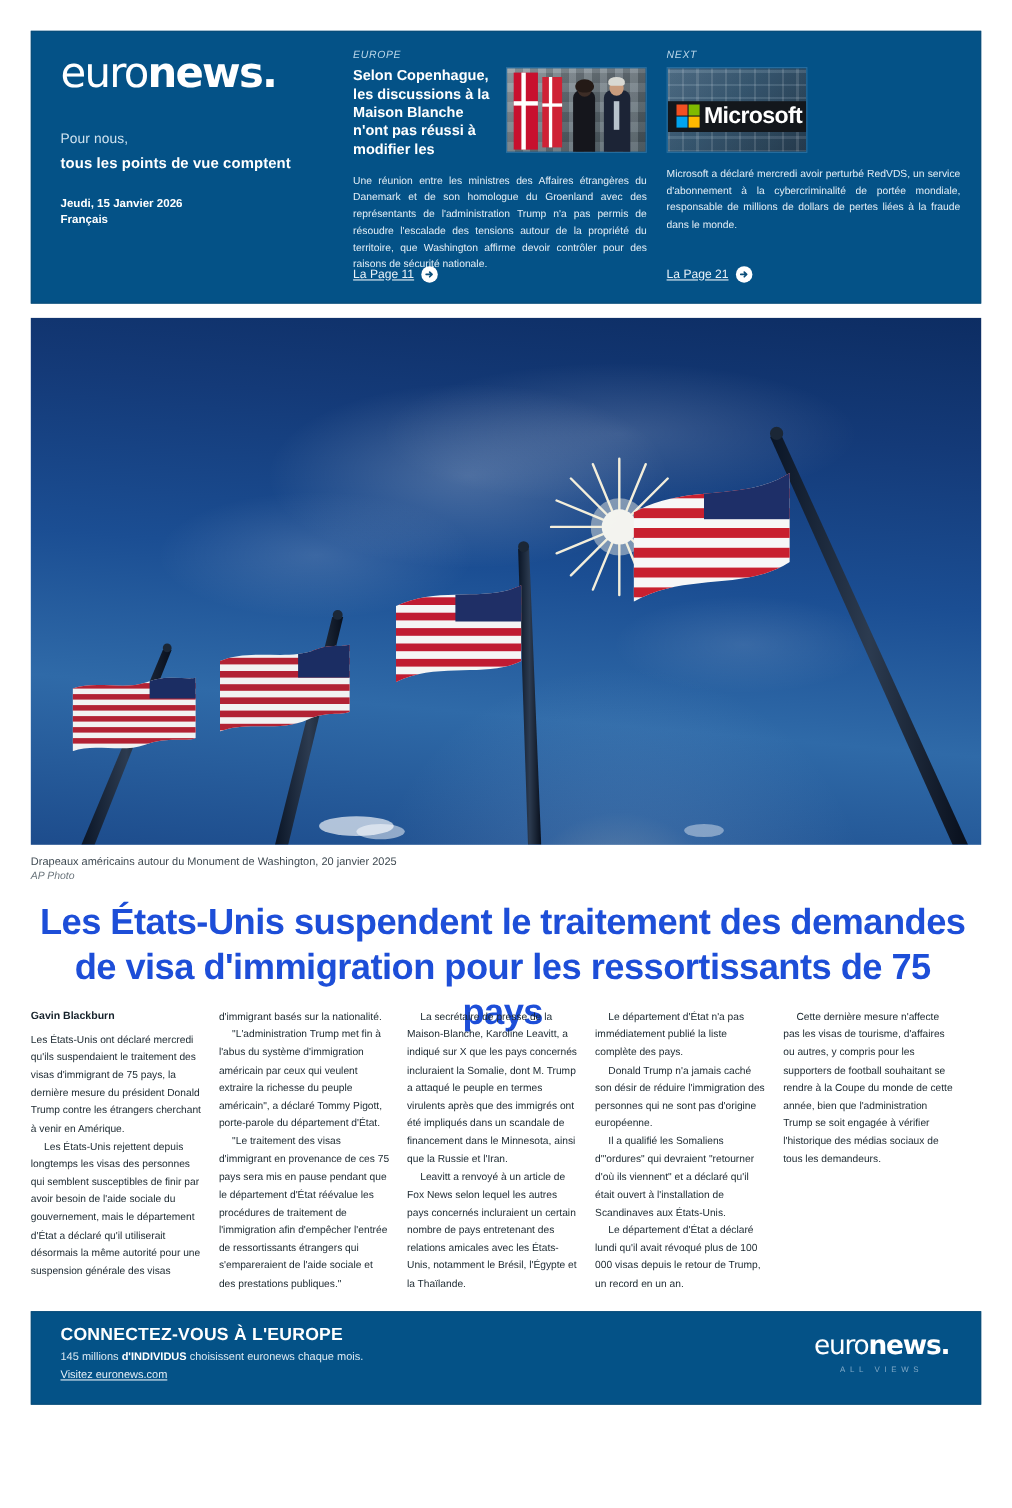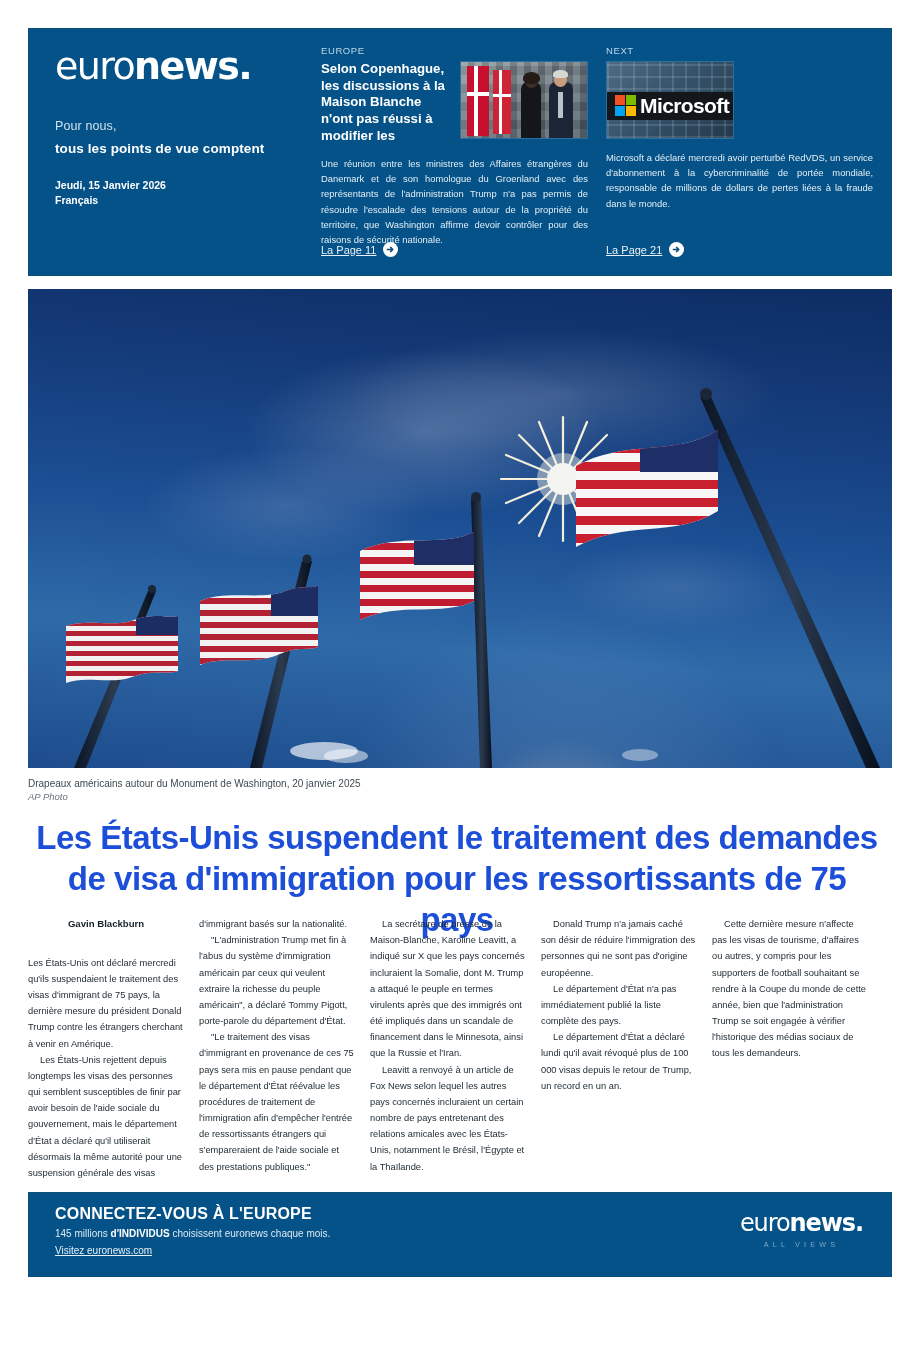--- a/index.html
+++ b/index.html
@@ -46,21 +46,21 @@
   .mast-lang { color:#fff; font-size:10.5px; font-weight:700; }
 
   .mast-col {
     flex: 1 1 0; padding: 16px 18px 0 0; position: relative;
   }
   .mast-col.first { padding-left: 0; }
   .mast-col.second { padding-left: 0; }
 
   .kicker {
     color:#bcd7ea; font-size: 9.5px; font-weight: 400;
-    letter-spacing: .6px; margin-bottom: 5px;
+    letter-spacing: .6px; margin-bottom: 5px; font-style: italic;
   }
   .story-head-row { display:flex; gap: 10px; }
   .story-head {
     color:#fff; font-weight: 700; font-size: 13.2px;
     line-height: 1.26; flex: 1 1 auto;
     max-height: 84px; overflow: hidden;
   }
   .thumb {
     flex: 0 0 128px; width:128px; height: 78px;
     border: 1px solid #2a6fa0; overflow:hidden; position:relative;
@@ -392,36 +392,37 @@
     </svg>
   </div>
 
   <div class="caption">Drapeaux américains autour du Monument de Washington, 20 janvier 2025</div>
   <div class="credit">AP Photo</div>
 
   <h1 class="headline">Les États-Unis suspendent le traitement des demandes de visa d'immigration pour les ressortissants de 75 pays</h1>
 
   <div class="cols">
     <div class="col">
-      <div class="byline" style="position:static;margin-bottom:22px;text-align:center;">Gavin Blackburn</div>
+      <div class="byline" style="position:static;margin-bottom:4px;">Gavin Blackburn</div>
       <p class="noindent">Les États-Unis ont déclaré mercredi qu'ils suspendaient le traitement des visas d'immigrant de 75 pays, la dernière mesure du président Donald Trump contre les étrangers cherchant à venir en Amérique.</p>
       <p>Les États-Unis rejettent depuis longtemps les visas des personnes qui semblent susceptibles de finir par avoir besoin de l'aide sociale du gouvernement, mais le département d'État a déclaré qu'il utiliserait désormais la même autorité pour une suspension générale des visas</p>
     </div>
     <div class="col">
       <p class="noindent">d'immigrant basés sur la nationalité.</p>
       <p>"L'administration Trump met fin à l'abus du système d'immigration américain par ceux qui veulent extraire la richesse du peuple américain", a déclaré Tommy Pigott, porte-parole du département d'État.</p>
       <p>"Le traitement des visas d'immigrant en provenance de ces 75 pays sera mis en pause pendant que le département d'État réévalue les procédures de traitement de l'immigration afin d'empêcher l'entrée de ressortissants étrangers qui s'empareraient de l'aide sociale et des prestations publiques."</p>
     </div>
     <div class="col">
       <p>La secrétaire de presse de la Maison-Blanche, Karoline Leavitt, a indiqué sur X que les pays concernés incluraient la Somalie, dont M. Trump a attaqué le peuple en termes virulents après que des immigrés ont été impliqués dans un scandale de financement dans le Minnesota, ainsi que la Russie et l'Iran.</p>
       <p>Leavitt a renvoyé à un article de Fox News selon lequel les autres pays concernés incluraient un certain nombre de pays entretenant des relations amicales avec les États-Unis, notamment le Brésil, l'Égypte et la Thaïlande.</p>
     </div>
     <div class="col">
+      <p>Le département d'État n'a pas immédiatement publié la liste complète des pays.</p>
       <p>Donald Trump n'a jamais caché son désir de réduire l'immigration des personnes qui ne sont pas d'origine européenne.</p>
-      <p>Le département d'État n'a pas immédiatement publié la liste complète des pays.</p>
+      <p>Il a qualifié les Somaliens d'"ordures" qui devraient "retourner d'où ils viennent" et a déclaré qu'il était ouvert à l'installation de Scandinaves aux États-Unis.</p>
       <p>Le département d'État a déclaré lundi qu'il avait révoqué plus de 100 000 visas depuis le retour de Trump, un record en un an.</p>
     </div>
     <div class="col">
       <p>Cette dernière mesure n'affecte pas les visas de tourisme, d'affaires ou autres, y compris pour les supporters de football souhaitant se rendre à la Coupe du monde de cette année, bien que l'administration Trump se soit engagée à vérifier l'historique des médias sociaux de tous les demandeurs.</p>
     </div>
   </div>
 
   <div class="footer">
     <div class="f-title">CONNECTEZ-VOUS À L'EUROPE</div>
     <div class="f-sub"><span>145 millions </span><b>d'INDIVIDUS</b><span> choisissent euronews chaque mois.</span></div>

